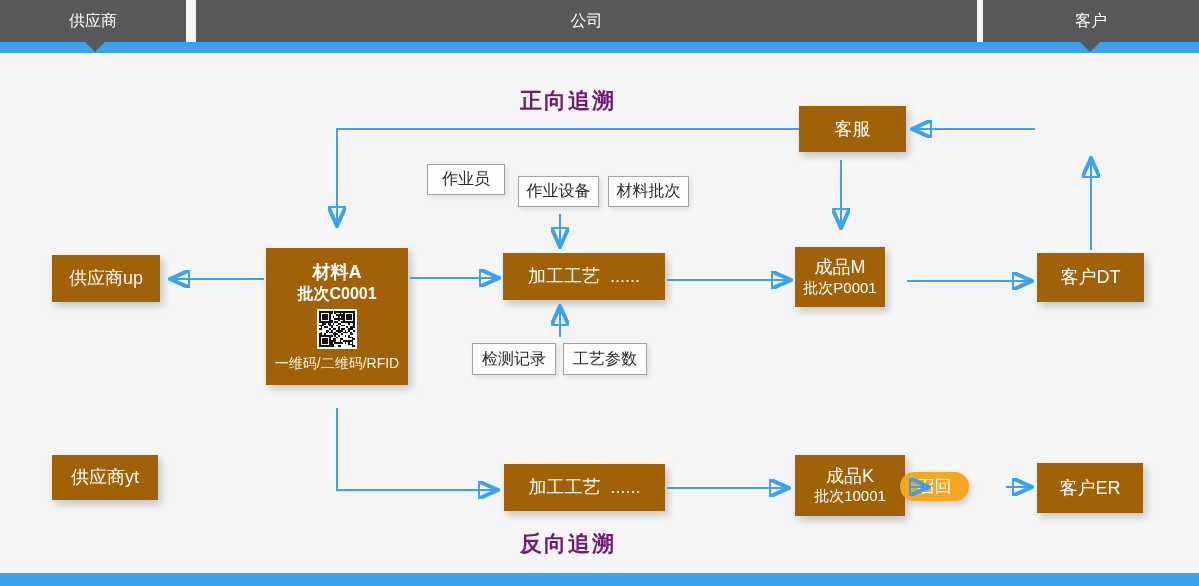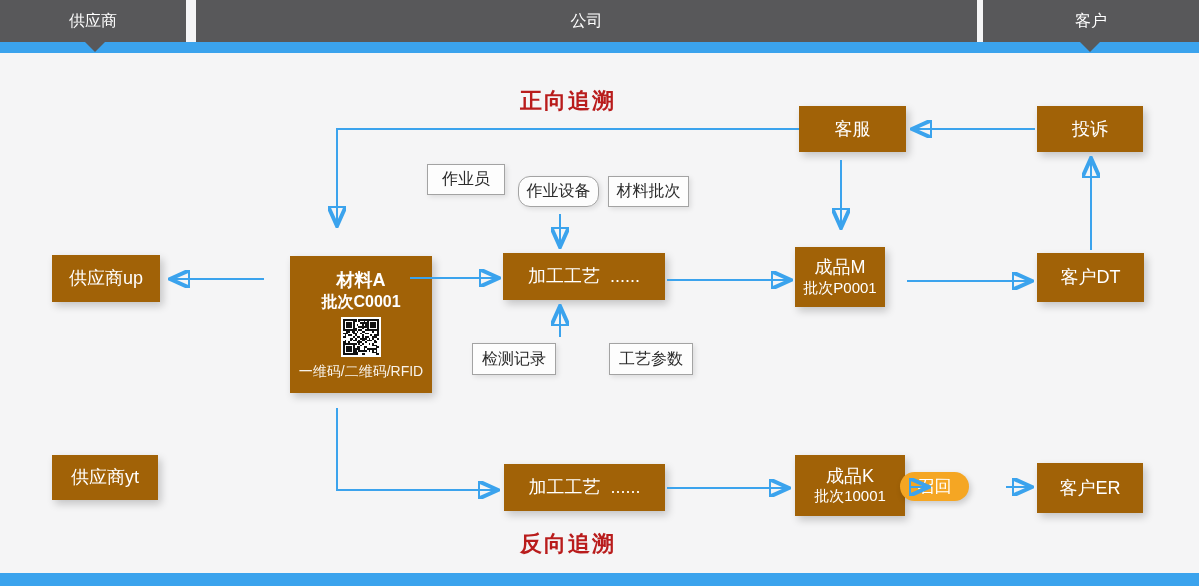--- a/index.html
+++ b/index.html
@@ -10,21 +10,21 @@
   .lane{position:absolute;top:0;height:42px;background:#58585a;color:#fff;
         display:flex;align-items:center;justify-content:center;font-size:16px;}
   .lane-tri{position:absolute;top:42px;width:0;height:0;
             border-left:10px solid transparent;border-right:10px solid transparent;
             border-top:10px solid #58585a;z-index:3;}
   .hbar{position:absolute;left:0;width:1199px;background:#3ba3ed;z-index:2;}
   .hbar.top{top:42px;height:11px;}
   .hbar.bottom{top:573px;height:13px;}
 
   
-  .flow-title{position:absolute;width:220px;text-align:center;color:#b91c1c;
+  .flow-title{position:absolute;width:220px;text-align:center;color:#701a75;
               font-size:22px;font-weight:bold;letter-spacing:2px;}
 
   
   .gnode{position:absolute;background:#a16207;color:#fff;
          display:flex;flex-direction:column;align-items:center;justify-content:center;
          font-size:18px;box-shadow:3px 4px 8px rgba(0,0,0,0.20);line-height:1.25;}
   .gnode .sub{font-size:15px;}
   .gnode .cap{font-size:14px;color:rgba(255,255,255,0.92);margin-top:6px;}
 
   
@@ -83,39 +83,36 @@
     <path d="M907,281 H1030" marker-end="url(#ah)"></path>
     <path d="M337,408 V490 H496" marker-end="url(#ah)"></path>
     <path d="M667,488 H787" marker-end="url(#ah)"></path>
     <path d="M909,487 H927" marker-end="url(#ah)"></path>
     <path d="M1006,487 H1030" marker-end="url(#ah)"></path>
   </svg>
 
   <div class="gnode" style="left:799px;top:106px;width:107px;height:46px;">
     <span>客服</span>
   </div>
-  <div class="gnode" style="left:1037px;top:106px;width:106px;height:46px;">
-    <span>投诉</span>
-  </div>
 
   <div class="tag" style="left:427px;top:164px;width:76px;height:29px;">
     <span>作业员</span>
   </div>
-  <div class="tag" style="left:518px;top:176px;width:79px;height:29px;border-radius:12px;">
+  <div class="tag" style="left:518px;top:176px;width:79px;height:29px;">
     <span>作业设备</span>
   </div>
   <div class="tag" style="left:608px;top:176px;width:79px;height:29px;">
     <span>材料批次</span>
   </div>
 
   <div class="gnode" style="left:52px;top:255px;width:108px;height:47px;">
     <span>供应商up</span>
   </div>
 
-  <div class="gnode" style="left:266px;top:256px;width:142px;height:137px;margin-left:24px;">
+  <div class="gnode" style="left:266px;top:248px;width:142px;height:137px;">
     <span style="font-weight:bold;">材料A</span>
     <span class="sub" style="font-weight:bold;font-size:16px;">批次C0001</span>
     <span class="qr"><svg id="qrsvg" width="36" height="36" viewBox="0 0 21 21" shape-rendering="crispEdges">
           <rect x="0" y="0" width="1" height="1" fill="#111"></rect>
           <rect x="1" y="0" width="1" height="1" fill="#111"></rect>
           <rect x="2" y="0" width="1" height="1" fill="#111"></rect>
           <rect x="3" y="0" width="1" height="1" fill="#111"></rect>
           <rect x="4" y="0" width="1" height="1" fill="#111"></rect>
           <rect x="5" y="0" width="1" height="1" fill="#111"></rect>
           <rect x="6" y="0" width="1" height="1" fill="#111"></rect>
@@ -364,21 +361,21 @@
     <span class="sub">批次P0001</span>
   </div>
 
   <div class="gnode" style="left:1037px;top:253px;width:107px;height:49px;">
     <span>客户DT</span>
   </div>
 
   <div class="tag" style="left:472px;top:343px;width:82px;height:30px;">
     <span>检测记录</span>
   </div>
-  <div class="tag" style="left:563px;top:343px;width:82px;height:30px;margin-left:46px;">
+  <div class="tag" style="left:563px;top:343px;width:82px;height:30px;">
     <span>工艺参数</span>
   </div>
 
   <div class="gnode" style="left:52px;top:455px;width:106px;height:45px;">
     <span>供应商yt</span>
   </div>
 
   <div class="gnode" style="left:504px;top:464px;width:161px;height:47px;white-space:pre;">
     <span>加工工艺  ......</span>
   </div>

